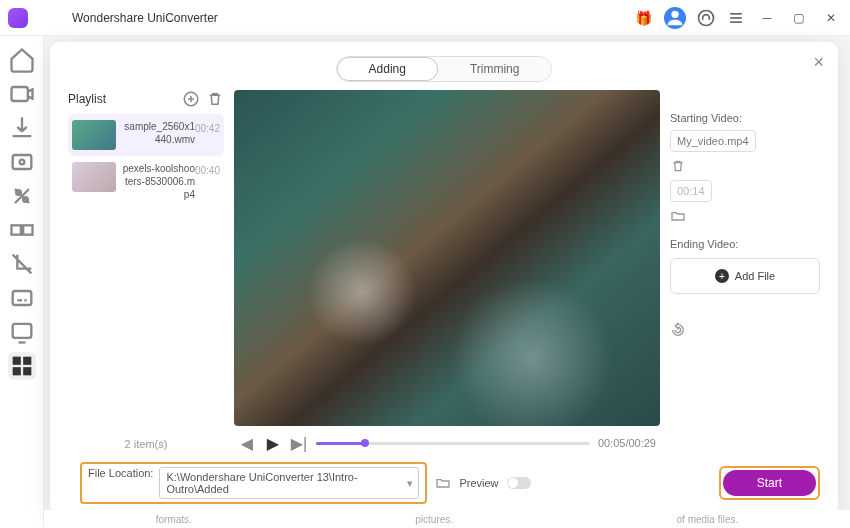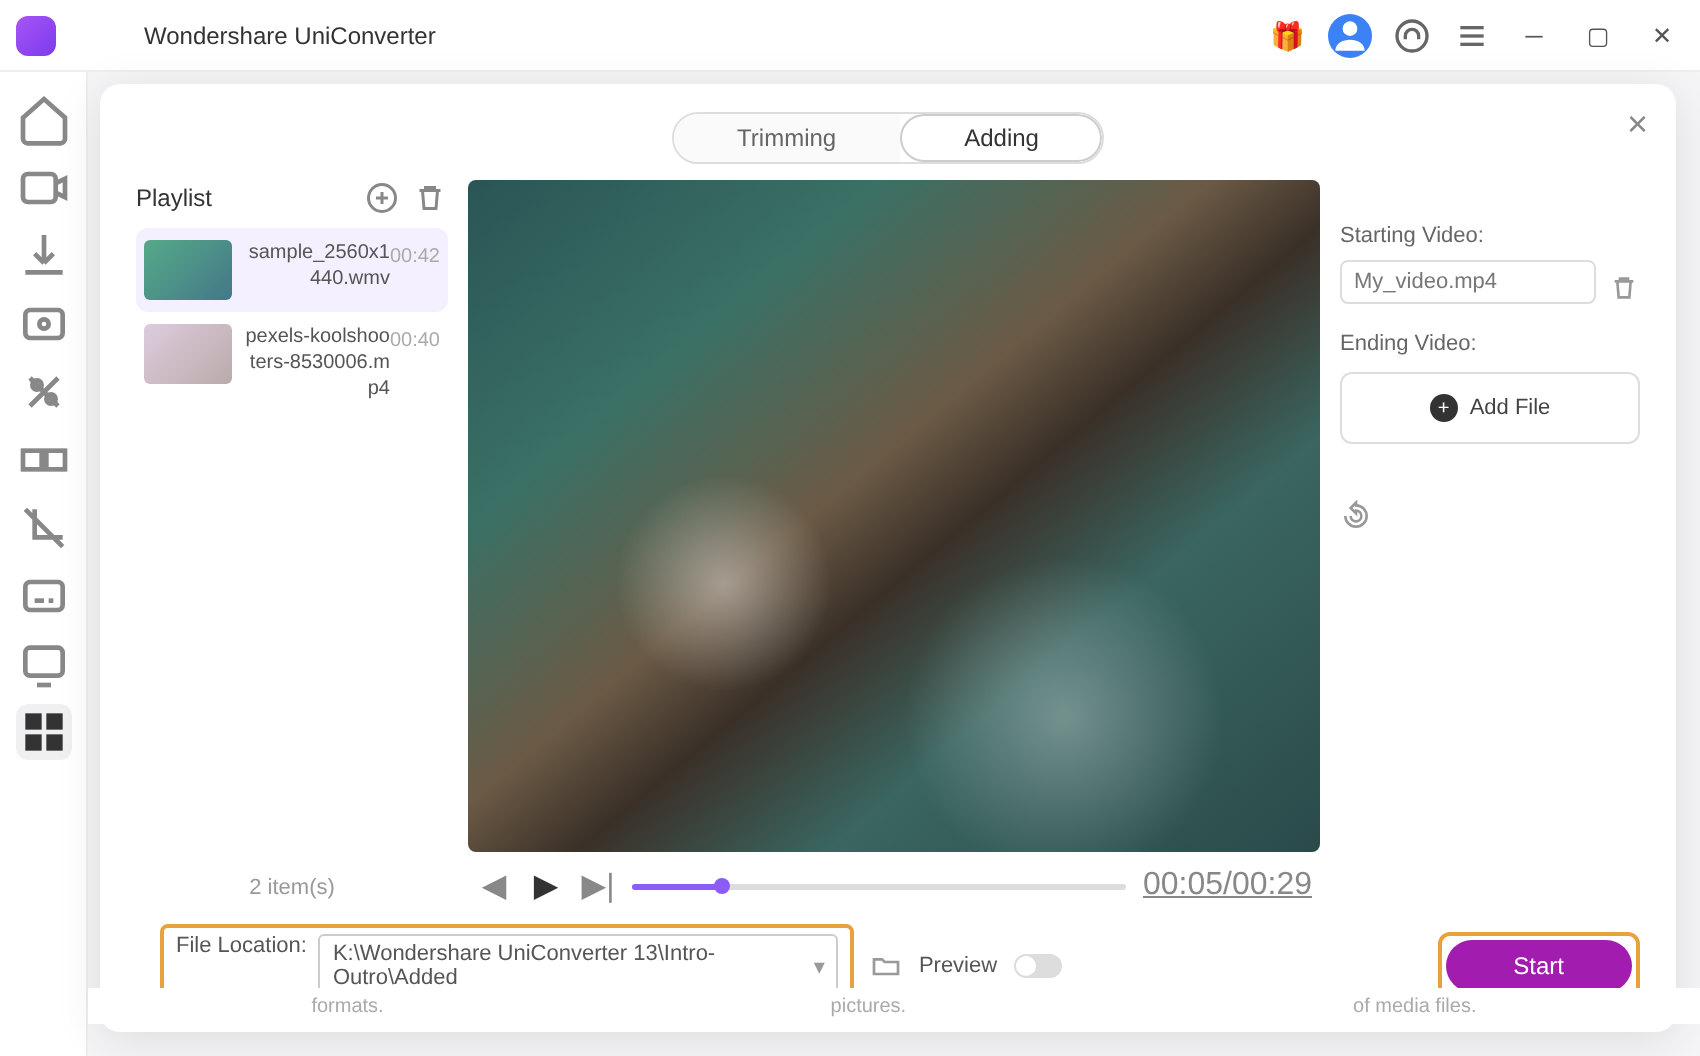--- a/index.html
+++ b/index.html
@@ -40,42 +40,42 @@
 .pl-count { font-size: 11px; color: #999; text-align: center; margin-top: auto; padding-bottom: 4px; }
 
 .preview { flex: 1; display: flex; flex-direction: column; gap: 6px; }
 .video { flex: 1; background: linear-gradient(140deg,#2a5555 0%,#3a7065 25%,#6b5a45 45%,#3a3028 55%,#3a6560 70%,#2a4a4a 100%); border-radius: 4px; position: relative; overflow: hidden; }
 .wave { position: absolute; inset: 0; background: radial-gradient(circle at 30% 60%, rgba(255,255,255,0.4) 0%, transparent 15%), radial-gradient(circle at 70% 80%, rgba(255,255,255,0.3) 0%, transparent 20%); }
 .controls { display: flex; align-items: center; gap: 8px; padding: 2px 4px; }
 .cbtn { width: 18px; height: 18px; display: flex; align-items: center; justify-content: center; color: #888; }
 .prog { flex: 1; height: 3px; background: #ddd; border-radius: 2px; position: relative; }
 .prog-fill { position: absolute; left: 0; top: 0; bottom: 0; width: 18%; background: #8b5cf6; border-radius: 2px; }
 .prog-dot { position: absolute; left: 18%; top: 50%; width: 8px; height: 8px; background: #8b5cf6; border-radius: 50%; transform: translate(-50%,-50%); }
-.time { font-size: 16px; color: #888; text-decoration: underline; }
+.time { font-size: 11px; color: #888; }
 
 .side { width: 150px; display: flex; flex-direction: column; font-size: 11px; color: #555; gap: 6px; margin-top: 22px; }
 .lbl { color: #666; }
-.frow { display: flex; align-items: flex-end; gap: 6px; }
+.frow { display: flex; align-items: flex-start; gap: 6px; flex-direction: column; }
 .fld { flex: 1; border: 1px solid #ddd; border-radius: 4px; padding: 4px 6px; color: #777; background: #fff; }
 .sic { width: 16px; height: 16px; display: flex; align-items: center; justify-content: center; color: #999; }
 .addfile { border: 1px solid #ddd; border-radius: 6px; padding: 10px; text-align: center; color: #444; display: flex; align-items: center; justify-content: center; gap: 6px; margin-top: 2px; }
 .addfile .plus { width: 14px; height: 14px; border-radius: 50%; background: #333; color: #fff; font-size: 10px; display: flex; align-items: center; justify-content: center; }
 .hl-box { border: 2px solid #e8a23d; border-radius: 4px; padding: 2px; display: inline-block; }
 .applyrow { margin-top: 22px; display: flex; align-items: center; gap: 8px; }
 .applybtn { border: 1px solid #ccc; border-radius: 12px; padding: 4px 12px; font-size: 11px; color: #555; background: #fff; }
 
 .footer { display: flex; align-items: center; gap: 8px; margin-top: 8px; font-size: 11px; color: #555; }
 .loc-wrap { border: 2px solid #e8a23d; border-radius: 4px; padding: 3px 6px; display: flex; gap: 6px; margin-left: 12px; }
 .loc-input { border: 1px solid #ccc; border-radius: 3px; padding: 3px 6px; width: 260px; font-size: 11px; background: #fff; display: flex; align-items: center; justify-content: space-between; }
 .ftoggle { width: 24px; height: 12px; background: #ddd; border-radius: 6px; position: relative; }
 .ftoggle::after { content: ""; position: absolute; left: 1px; top: 1px; width: 10px; height: 10px; background: #fff; border-radius: 50%; }
 .start-wrap { margin-left: auto; border: 2px solid #e8a23d; border-radius: 6px; padding: 2px; }
 .startbtn { background: #a21caf; color: #fff; border-radius: 16px; padding: 6px 34px; font-size: 12px; }
 
-.strip { position: absolute; left: 44px; right: 0; bottom: 16px; height: 18px; display: flex; justify-content: space-around; align-items: center; font-size: 10px; color: #aaa; background: #fff; }
+.strip { position: absolute; left: 44px; right: 0; bottom: 0; height: 18px; display: flex; justify-content: space-around; align-items: center; font-size: 10px; color: #aaa; background: #fff; }
 svg { width: 100%; height: 100%; }
 </style>
 </head>
 <body>
 
 <div class="titlebar">
   <div class="logo"></div>
   <div class="title">Wondershare UniConverter</div>
   <div class="tb-right">
     <div class="ci" style="color:#e74c3c">🎁</div>
@@ -167,22 +167,22 @@
           <rect x="13" y="13" width="7" height="7"></rect>
         </svg>
       </div>
   </div>
 
   <div class="panel">
     <div class="closex">×</div>
 
     <div class="segbar">
       <div class="seg">
+        <div class="segbtn active">Adding</div>
         <div class="segbtn">Trimming</div>
-        <div class="segbtn active">Adding</div>
       </div>
     </div>
 
     <div class="mainrow">
       <div class="playlist">
         <div class="pl-head">
           <span>Playlist</span>
           <div class="sp">
             <div class="pl-ic">
                 <svg viewBox="0 0 24 24" fill="none" stroke="currentColor" stroke-width="2">
@@ -234,20 +234,28 @@
       <div class="side">
         <div class="lbl">Starting Video:</div>
         <div class="frow">
           <div class="fld">My_video.mp4</div>
           <div class="sic">
               <svg viewBox="0 0 24 24" fill="none" stroke="currentColor" stroke-width="2">
                 <path d="M5 7h14M9 7V5h6v2m-8 0l1 12h8l1-12"></path>
               </svg>
             </div>
         </div>
+        <div class="frow">
+          <div class="fld" style="color:#bbb">00:14</div>
+          <div class="sic">
+              <svg viewBox="0 0 24 24" fill="none" stroke="currentColor" stroke-width="2">
+                <path d="M3 7h6l2 2h10v9H3z"></path>
+              </svg>
+            </div>
+        </div>
         <div class="lbl" style="margin-top:8px">Ending Video:</div>
         <div class="addfile">
           <div class="plus">+</div>
           <span>Add File</span>
         </div>
         <div class="applyrow">
           <div class="sic">
               <svg viewBox="0 0 24 24" fill="none" stroke="currentColor" stroke-width="2">
                 <path d="M4 12a8 8 0 108-8V2L8 6l4 4V8a4 4 0 11-4 4"></path>
               </svg>

